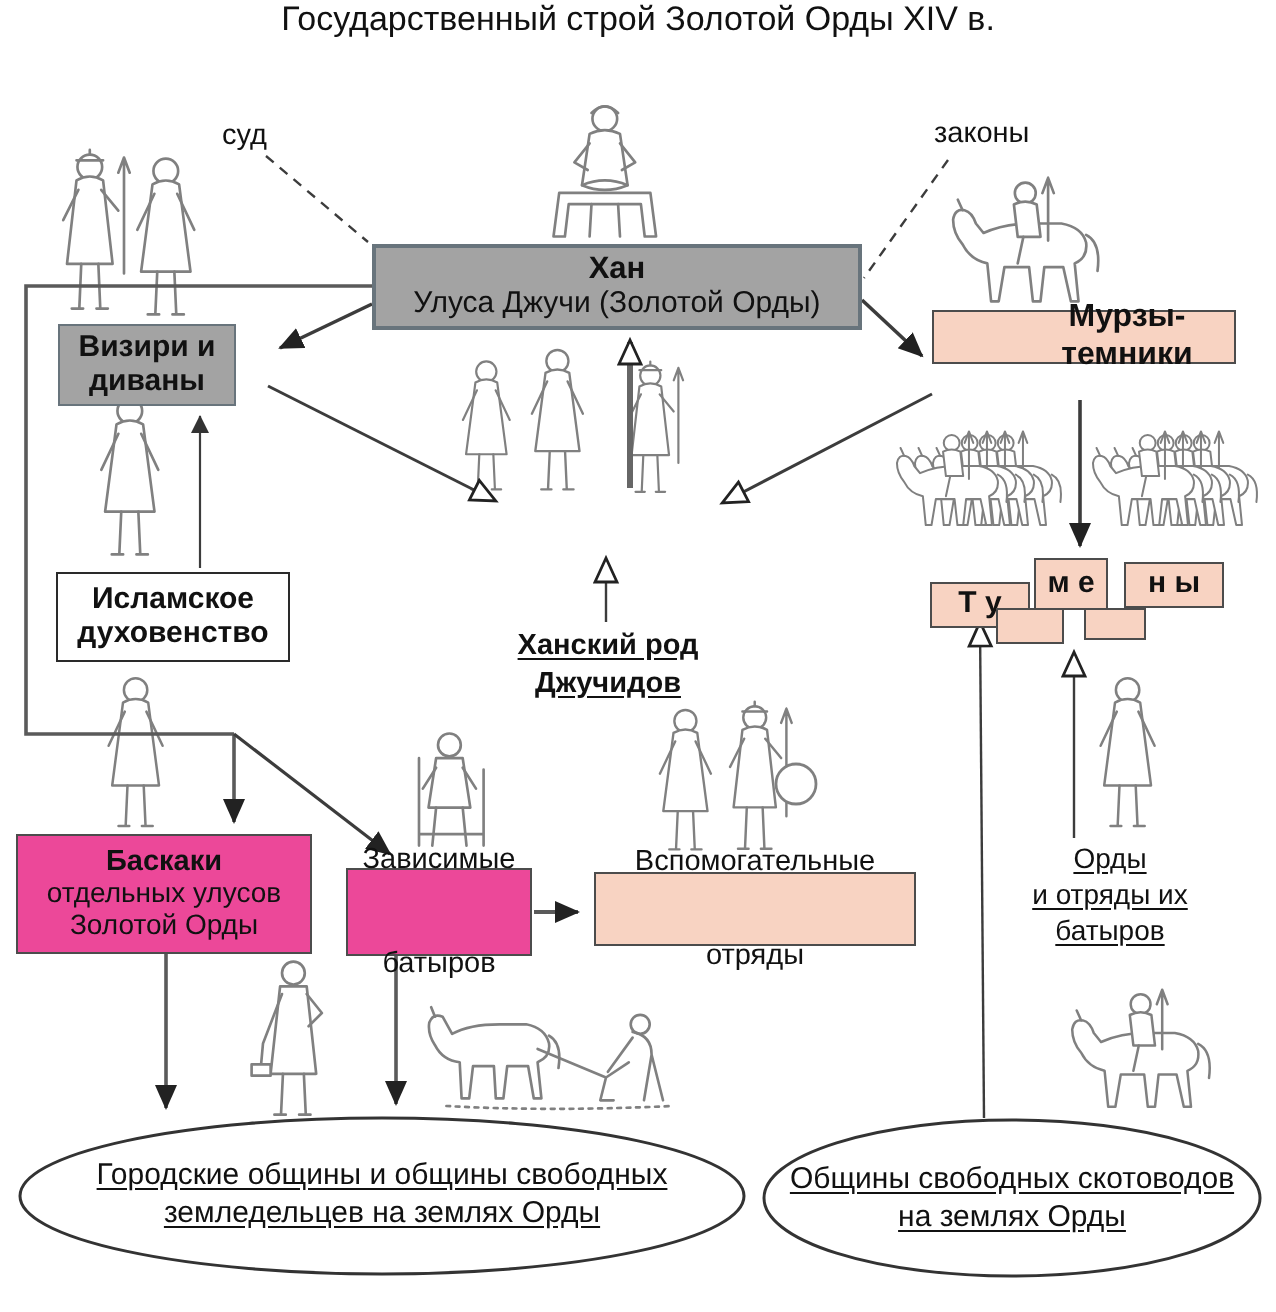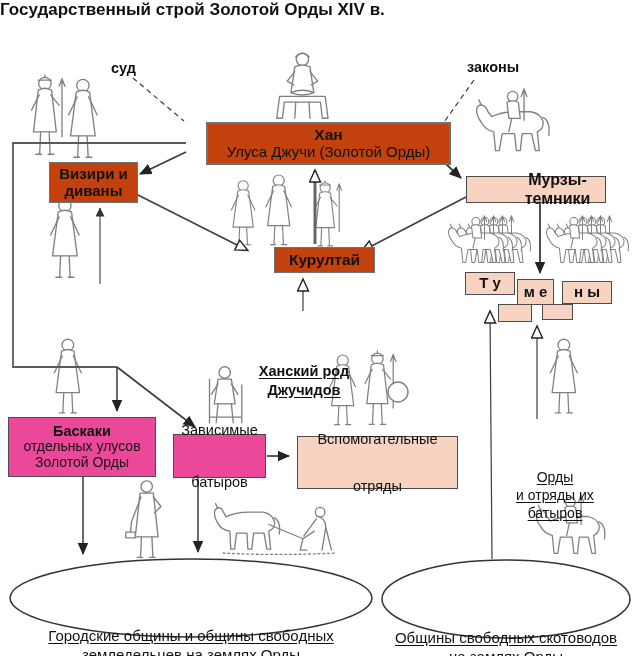--- a/index.html
+++ b/index.html
@@ -2,34 +2,34 @@
 <html><head>
 <meta charset="utf-8">
 <style>
   html,body { margin:0; padding:0; background:#fff; }
   .canvas {
     position:relative; width:638px; height:656px; background:#ffffff;
     font-family:"Liberation Sans", sans-serif; color:#111; overflow:hidden;
   }
   svg.layer { position:absolute; left:0; top:0; z-index:1; }
   .title {
-    position:absolute; left:0; top:7; width:100%; 
-    font-size:17px; font-weight:700; z-index:2;
+    position:absolute; left:0; top:7; width:100%; text-align:center;
+    font-size:17px; font-weight:400; z-index:2;
   }
-  .lbl { position:absolute; font-size:14.5px; font-weight:700; z-index:2;text-align:right; }
+  .lbl { position:absolute; font-size:14.5px; font-weight:400; z-index:2;text-align:right; }
   .box {
     position:absolute; box-sizing:border-box; z-index:2;
     display:flex; flex-direction:column; align-items:center; justify-content:center;
     text-align:center; line-height:1.13;
   }
-  .blue   { background:#c2410c; border:1.5px solid #68747c;margin-left:20px; }
+  .blue   { background:#a3a3a3; border:1.5px solid #68747c; }
   .salmon { background:#f8d3c2; border:1.5px solid #4c4c4c; }
   .green  { background:#ec4899; border:1.5px solid #4c4c4c; }
   .white  { background:#ffffff; border:1.5px solid #2a2a2a; }
-  .freetext { position:absolute; z-index:2; text-align:center; line-height:1.28;margin-top:48px; }
+  .freetext { position:absolute; z-index:2; text-align:center; line-height:1.28; }
   .bold { font-weight:700; }
   .u { text-decoration:underline; text-underline-offset:2px; }
   .s15 { font-size:15px; } .s155 { font-size:15.5px; } .s16 { font-size:16px; }
   .s145 { font-size:14.5px; } .s14 { font-size:14px; }
   .line { display:block; }
 </style>
 </head>
 <body>
 
 <div class="canvas">
@@ -191,35 +191,36 @@
   <div class="box blue" style="left:186px; top:122px; width:245px; height:43px; border-width:2px;">
     <span class="line bold s155">Хан</span>
     <span class="line s15">Улуса Джучи (Золотой Орды)</span>
   </div>
 
   <div class="box blue bold s15" style="left:29px; top:162px; width:89px; height:41px;">
     <span class="line">Визири и</span>
     <span class="line">диваны</span>
   </div>
 
-  <div class="box salmon bold s16" style="left:466px; top:176px; width:140px; height:27px;padding-left:43px;">
+  <div class="box salmon bold s16" style="left:466px; top:155px; width:152px; height:27px;padding-left:43px;">
     <span class="line">Мурзы-темники</span>
   </div>
 
-  <div class="box blue bold s155" style="left:254px; top:247px; width:101px; height:26px;">
-    <span class="line">Курултай</span>
-  </div>
-
+
+  <div class="box white bold s15" style="left:28px; top:286px; width:117px; height:45px;">
+    <span class="line">Исламское</span>
+    <span class="line">духовенство</span>
+  </div>
 
   <div class="freetext bold s145" style="left:248px; top:314px; width:112px;">
     <span class="line u">Ханский род</span>
     <span class="line u">Джучидов</span>
   </div>
 
-  <div class="box salmon bold s15" style="left:465px; top:272px; width:50px; height:23px; border-width:1px;">
+  <div class="box salmon bold s15" style="left:465px; top:291px; width:50px; height:23px; border-width:1px;">
     <span class="line">Т у</span>
   </div>
   <div class="box salmon bold s15" style="left:517px; top:279px; width:37px; height:26px; border-width:1px;">
     <span class="line">м е</span>
   </div>
   <div class="box salmon bold s15" style="left:562px; top:281px; width:50px; height:23px; border-width:1px;">
     <span class="line">н ы</span>
   </div>
   <div class="box salmon" style="left:498px; top:304px; width:34px; height:18px; border-width:1px;"></div>
   <div class="box salmon" style="left:542px; top:304px; width:31px; height:16px; border-width:1px;"></div>
@@ -228,21 +229,21 @@
     <span class="line bold s145">Баскаки</span>
     <span class="line">отдельных улусов</span>
     <span class="line">Золотой Орды</span>
   </div>
 
   <div class="box green s145" style="left:173px; top:434px; width:93px; height:44px;gap:36px;">
     <span class="line">Зависимые</span>
     <span class="line">батыров</span>
   </div>
 
-  <div class="box salmon s145" style="left:297px; top:436px; width:161px; height:53px;gap:30px;">
+  <div class="box salmon s145" style="left:297px; top:436px; width:161px; height:37px;gap:30px;">
     <span class="line">Вспомогательные</span>
     <span class="line">отряды</span>
   </div>
 
   <div class="freetext s14" style="left:500px; top:421px; width:110px;">
     <span class="line u">Орды</span>
     <span class="line u">и отряды их</span>
     <span class="line u">батыров</span>
   </div>
 

